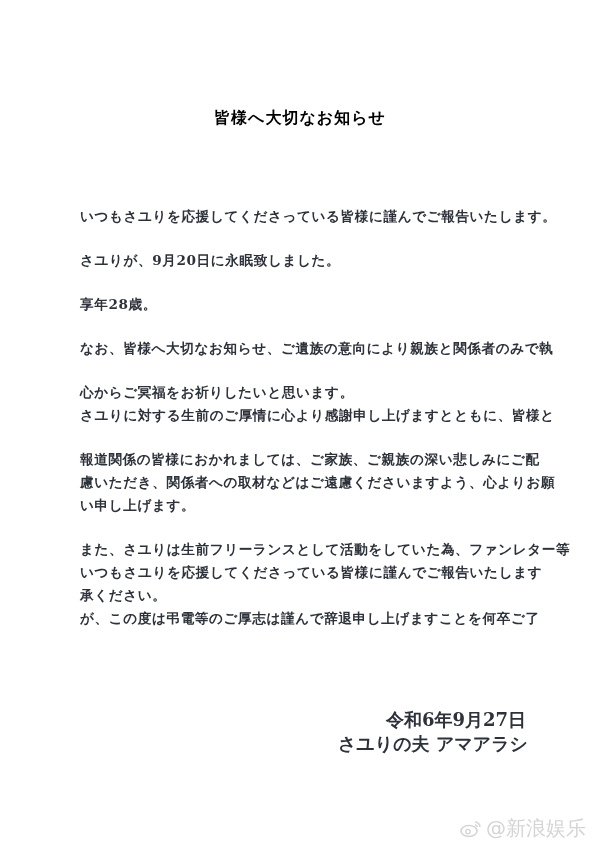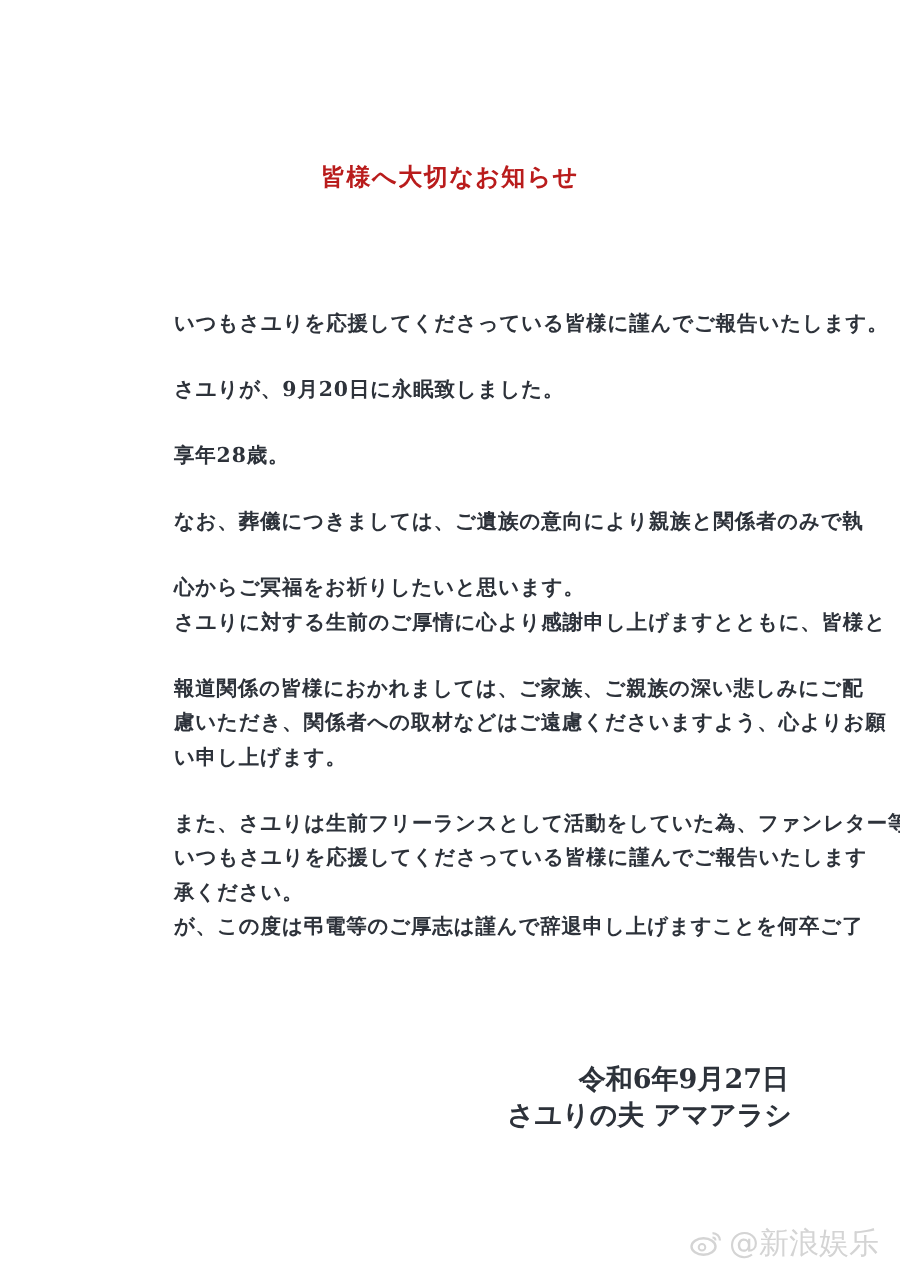--- a/index.html
+++ b/index.html
@@ -23,40 +23,39 @@
   }
   .title {
     position: absolute;
     top: 108px;
     left: 0;
     width: 600px;
     text-align: center;
     font-size: 16px;
     font-weight: bold;
     letter-spacing: 1px;
-    color: #b91c1c;
+    color: #000000;
   }
   .body {
     position: absolute;
     left: 80px;
     top: 205px;
     width: 450px;
   }
   .para {
     font-size: 13.6px;
     line-height: 23px;
     font-weight: bold;
     letter-spacing: 0.6px;
     margin: 0 0 21px 0;
     color: #2d323a;
   }
   .para .line {
     display: block;
     white-space: nowrap;
-    margin-left: 36px;
   }
   .sign {
     position: absolute;
     right: 72px;
     top: 708px;
     text-align: right;
     font-size: 18px;
     line-height: 24px;
     font-weight: bold;
     color: #2d323a;
@@ -87,21 +86,21 @@
     <p class="para">
       <span class="line">いつもさユりを応援してくださっている皆様に謹んでご報告いたします。</span>
     </p>
     <p class="para">
       <span class="line">さユりが、9月20日に永眠致しました。</span>
     </p>
     <p class="para">
       <span class="line">享年28歳。</span>
     </p>
     <p class="para">
-      <span class="line">なお、葬儀につきましては、ご遺族の意向により親族と関係者のみで執</span>
+      <span class="line">なお、皆様へ大切なお知らせ、ご遺族の意向により親族と関係者のみで執</span>
     </p>
     <p class="para">
       <span class="line">心からご冥福をお祈りしたいと思います。</span>
       <span class="line">さユりに対する生前のご厚情に心より感謝申し上げますとともに、皆様と</span>
     </p>
     <p class="para">
       <span class="line">報道関係の皆様におかれましては、ご家族、ご親族の深い悲しみにご配</span>
       <span class="line">慮いただき、関係者への取材などはご遠慮くださいますよう、心よりお願</span>
       <span class="line">い申し上げます。</span>
     </p>

